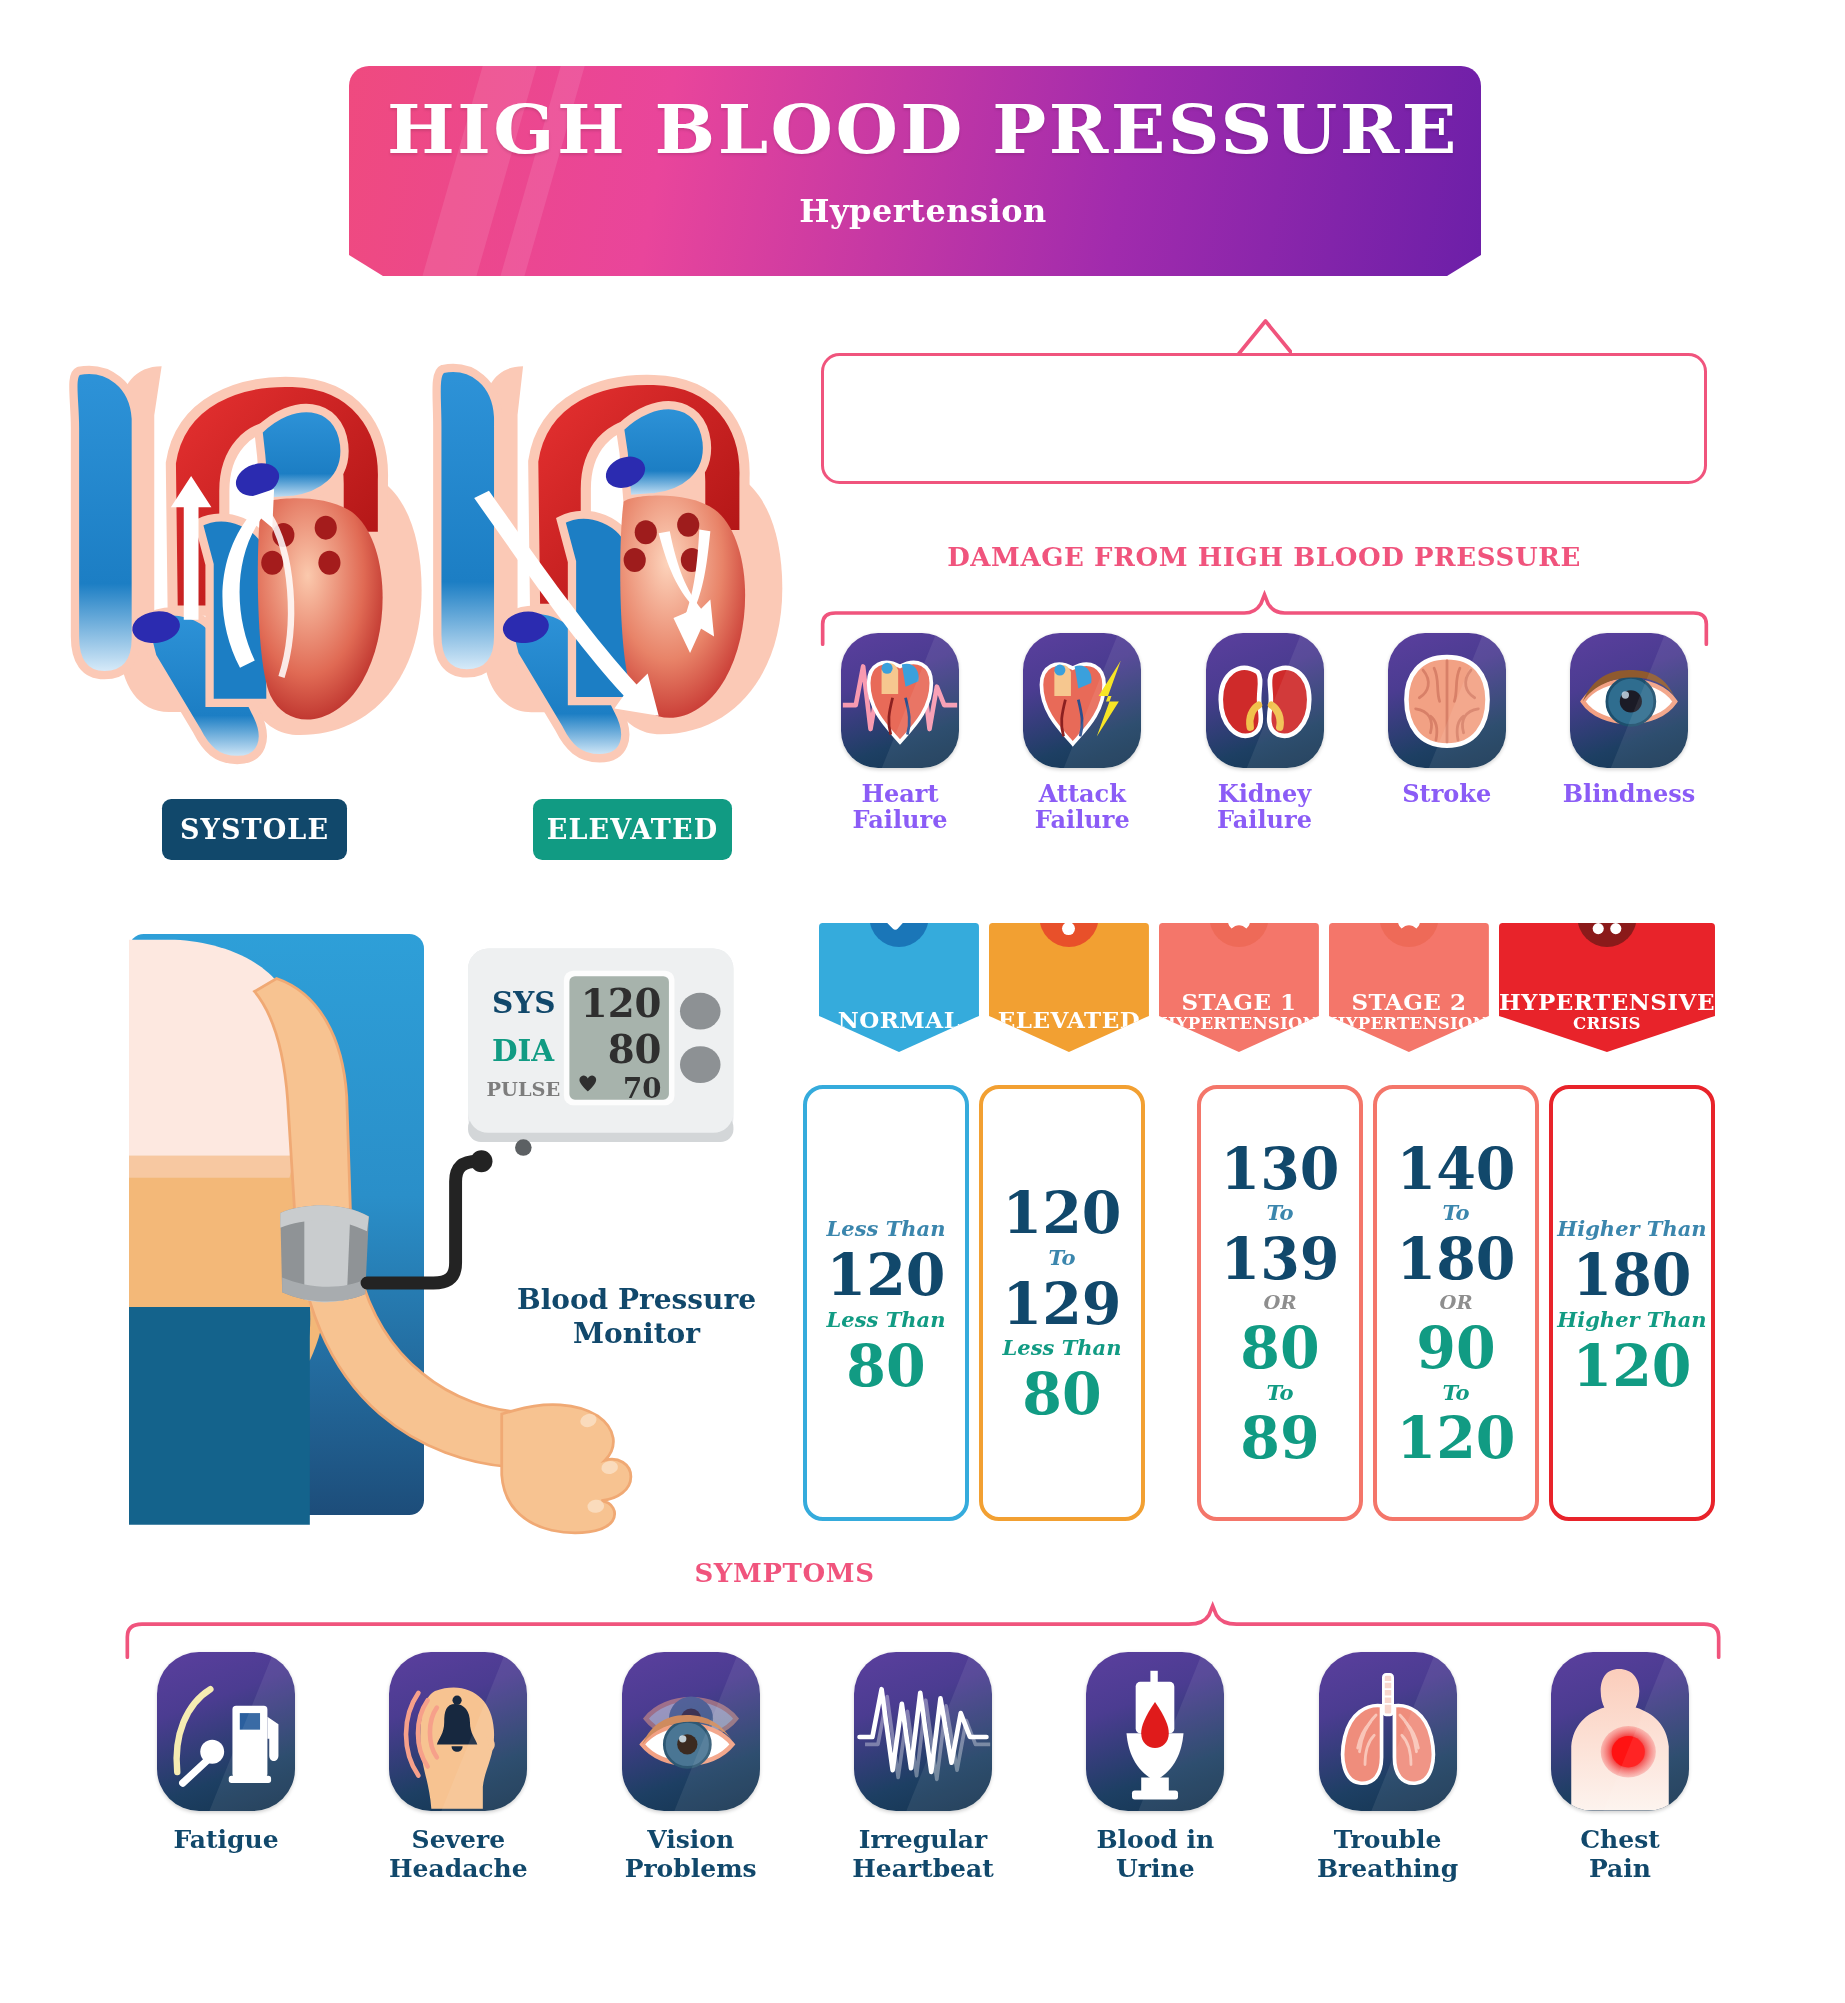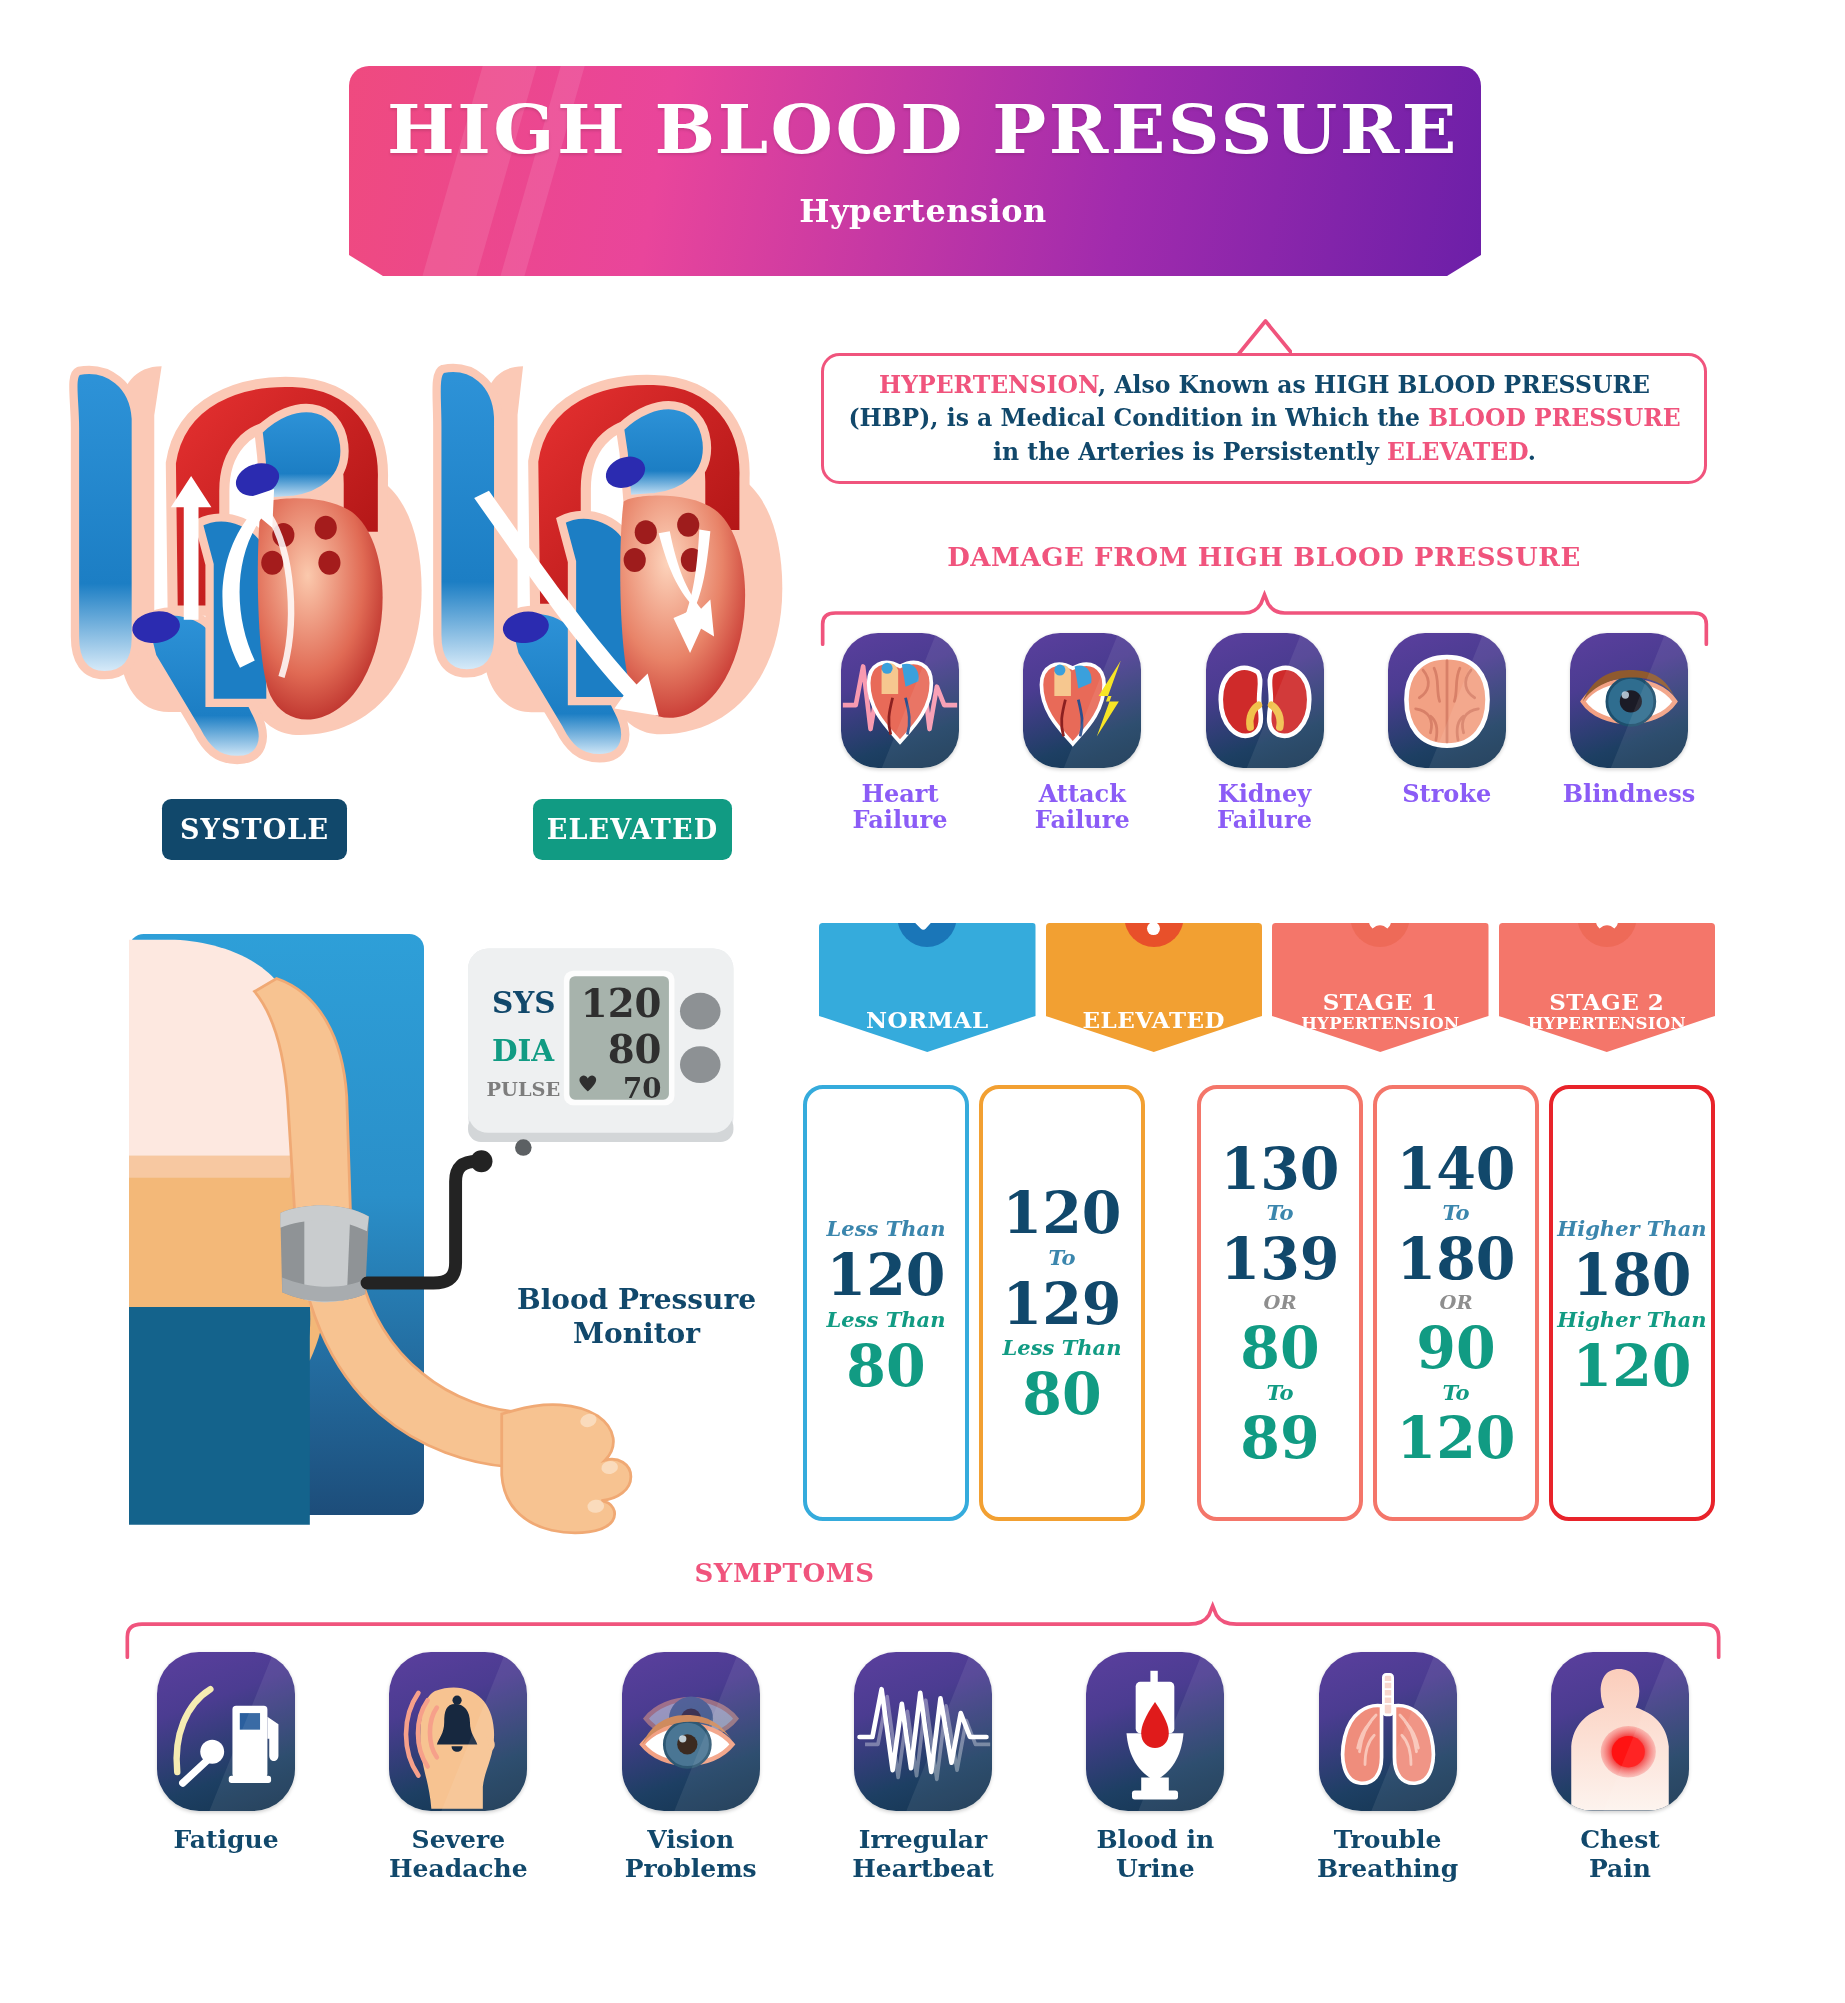--- a/index.html
+++ b/index.html
@@ -317,23 +317,20 @@
   <div class="pill" id="label-systole">SYSTOLE</div>
   <div class="pill" id="label-diastole">ELEVATED</div>
 
   <div id="definition-notch">
     <svg width="57" height="39" viewBox="0 0 62 42">
       <path d="M 0 40 L 31 2 L 62 40" fill="none" stroke="#f0547d" stroke-width="4" stroke-linejoin="round"></path>
       <rect x="4" y="38" width="54" height="6" fill="#fff"></rect>
     </svg>
   </div>
   <div id="definition-box"></div>
-  <div id="definition-text">
-    <span class="hl">HYPERTENSION</span><span>, Also Known as HIGH BLOOD PRESSURE (HBP), is a Medical Condition in Which the </span><span class="hl">BLOOD PRESSURE</span><span> in the Arteries is Persistently </span><span class="hl">ELEVATED</span><span>.</span>
-  </div>
 
   <div id="damage-title">DAMAGE FROM HIGH BLOOD PRESSURE</div>
   <div id="damage-bracket">
     <svg width="893" height="55" viewBox="0 0 968 60">
       <path d="M 2 58 L 2 36 Q 2 24 16 24 L 462 24 Q 474 24 480 14 L 484 4 L 488 14
                Q 494 24 506 24 L 952 24 Q 966 24 966 36 L 966 58" fill="none" stroke="#f0547d" stroke-width="4" stroke-linecap="round"></path>
     </svg>
   </div>
 
   <div id="damage-row">
@@ -523,20 +520,32 @@
       </div>
       <div class="bp-banner" style="background: rgb(244, 118, 106);">
         <div class="bp-badge" style="background: rgb(238, 106, 88);">
           <svg width="37" height="37" viewBox="0 0 40 40">
             <path d="M 12 8 C 17 13 23 13 28 8 C 33 13 33 17 28 20 C 33 23 33 27 28 32 C 23 27 17 27 12 32 C 7 27 7 23 12 20 C 7 17 7 13 12 8 Z" fill="#fff"></path>
           </svg>
         </div>
         <div class="bt">STAGE 2</div>
         <div class="bs">HYPERTENSION</div>
       </div>
+      <div class="bp-banner" style="background: rgb(232, 35, 42);">
+        <div class="bp-badge" style="background: rgb(139, 26, 26);">
+          <svg width="39" height="37" viewBox="0 0 42 40">
+            <rect x="6" y="4" width="11" height="20" rx="5.5" fill="#fff"></rect>
+            <circle cx="11.5" cy="32" r="6" fill="#fff"></circle>
+            <rect x="25" y="4" width="11" height="20" rx="5.5" fill="#fff"></rect>
+            <circle cx="30.5" cy="32" r="6" fill="#fff"></circle>
+          </svg>
+        </div>
+        <div class="bt">HYPERTENSIVE</div>
+        <div class="bs">CRISIS</div>
+      </div>
     </div>
 
   <div id="bp-card-row">
       <div class="bp-card" style="border-color: rgb(53, 171, 220);">
         <div class="l-sys">Less Than</div>
         <div class="v-sys">120</div>
         <div class="l-dia">Less Than</div>
         <div class="v-dia">80</div>
       </div>
       <div class="bp-card" style="border-color: rgb(242, 160, 50);">

